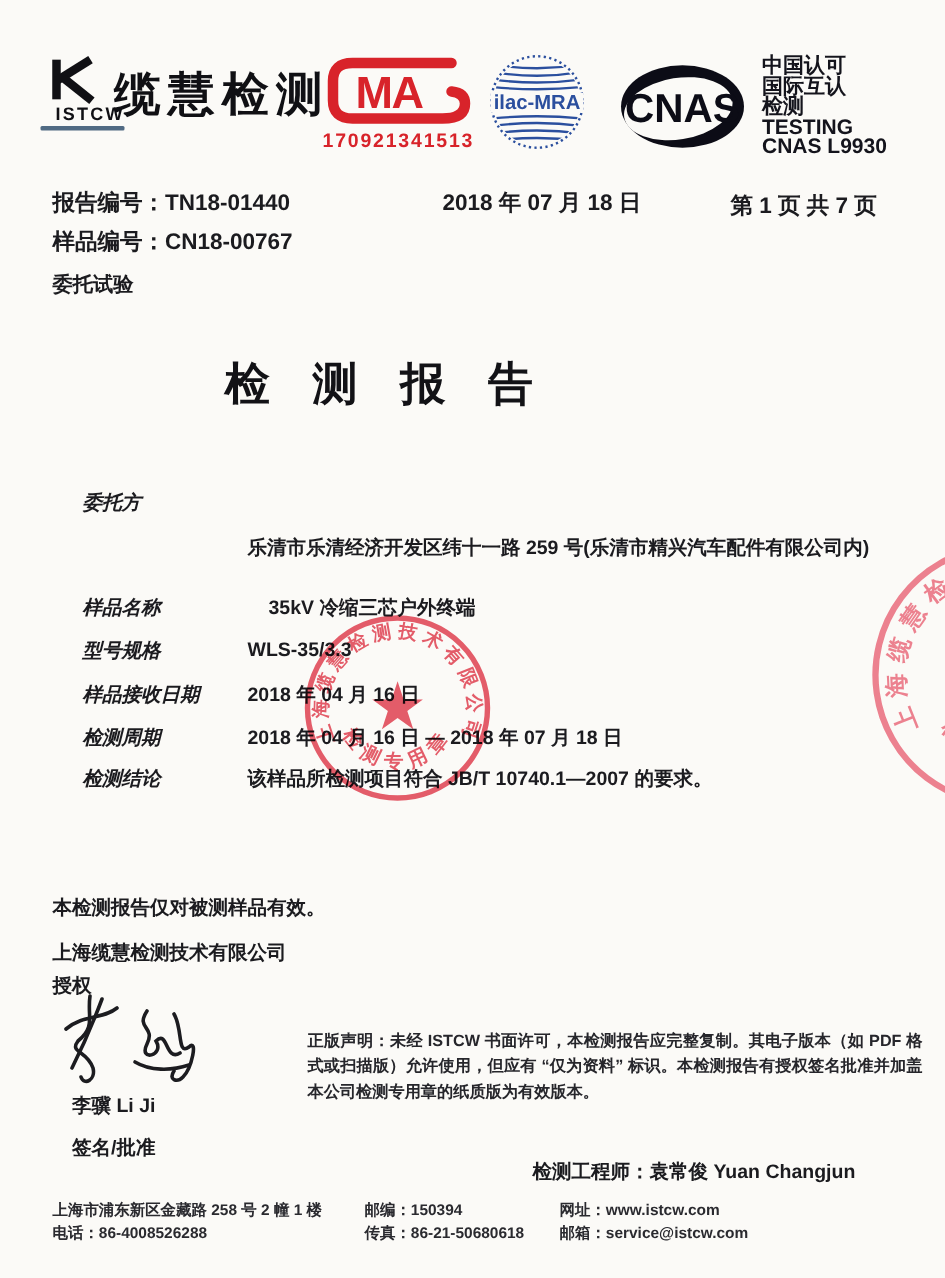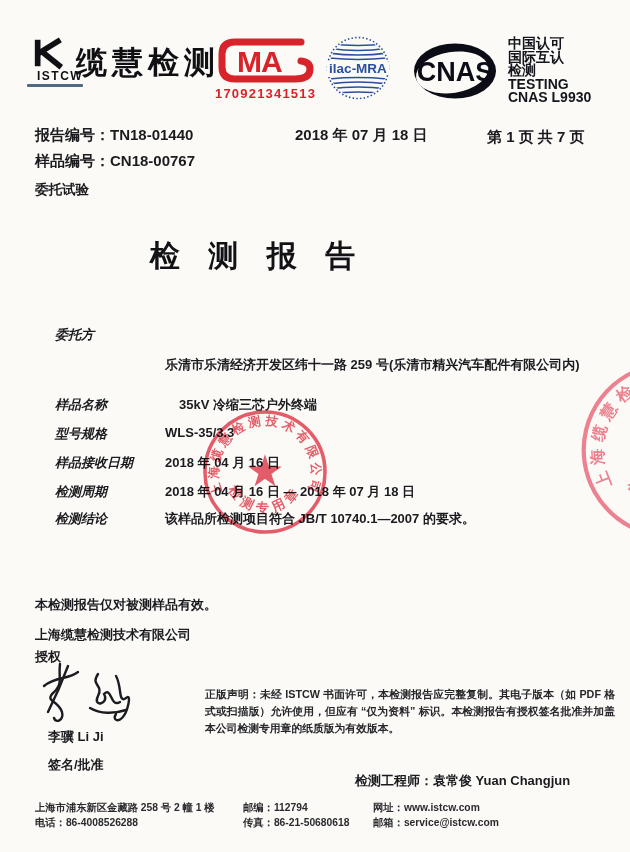--- a/index.html
+++ b/index.html
@@ -190,21 +190,21 @@
 
   <div class="abs decl" style="left:205px;top:686px;width:410px;">正版声明：未经 ISTCW 书面许可，本检测报告应完整复制。其电子版本（如 PDF 格式或扫描版）允许使用，但应有 “仅为资料” 标识。本检测报告有授权签名批准并加盖本公司检测专用章的纸质版为有效版本。</div>
 
   <div class="abs para" style="left:355px;top:772px;"><span>检测工程师：</span><span>袁常俊 Yuan Changjun</span></div>
 
   <div class="abs foot" style="left:35px;top:800px;">
     <div>上海市浦东新区金藏路 258 号 2 幢 1 楼</div>
     <div>电话：86-4008526288</div>
   </div>
   <div class="abs foot" style="left:243px;top:800px;">
-    <div>邮编：112794</div>
+    <div>邮编：150394</div>
     <div>传真：86-21-50680618</div>
   </div>
   <div class="abs foot" style="left:373px;top:800px;">
     <div>网址：www.istcw.com</div>
     <div>邮箱：service@istcw.com</div>
   </div>
 
 </div>
 
 </body></html>

